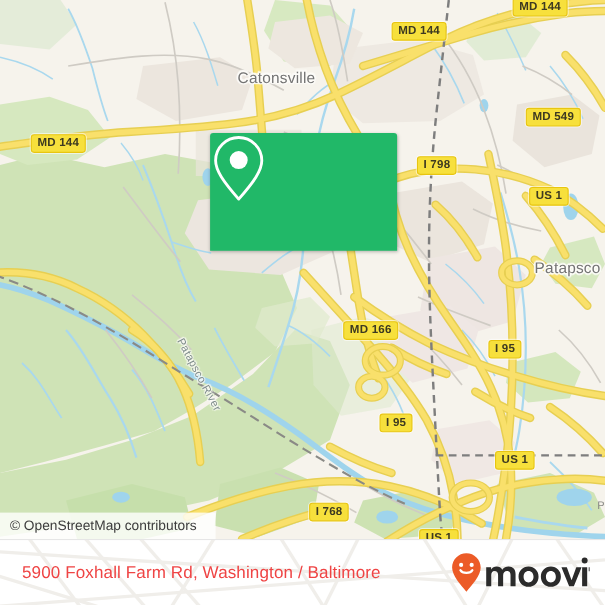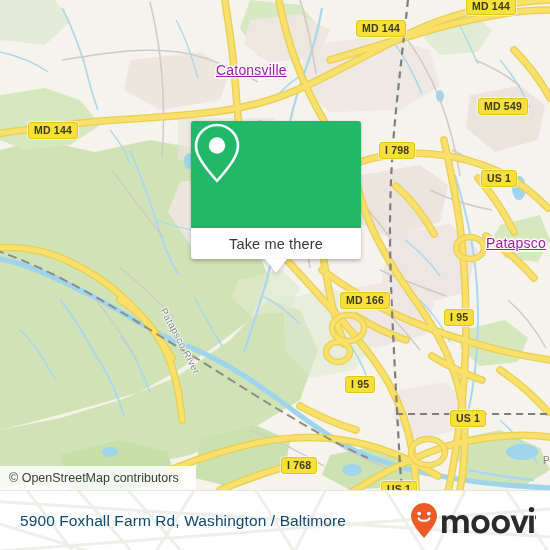--- a/index.html
+++ b/index.html
@@ -11,25 +11,24 @@
   }
   #app{position:relative;width:550px;height:550px;overflow:hidden;background:#fff;}
 
   
   #map{position:absolute;left:0;top:0;width:550px;height:490px;overflow:hidden;background:#f6f3ec;}
   #map svg{position:absolute;left:0;top:0;}
 
   
   .lbl{position:absolute;white-space:nowrap;pointer-events:none;}
   .place{
-    color:#a21caf;font-size:14px;font-weight:400;
+    color:#737373;font-size:14px;font-weight:400;
     text-shadow:1.6px 0 1px #fdfcf9,-1.6px 0 1px #fdfcf9,0 1.6px 1px #fdfcf9,0 -1.6px 1px #fdfcf9,
                 1.1px 1.1px 1px #fdfcf9,-1.1px -1.1px 1px #fdfcf9,1.1px -1.1px 1px #fdfcf9,-1.1px 1.1px 1px #fdfcf9;
     letter-spacing:.2px;
-    text-decoration:underline;
   }
   .water-lbl{
     color:#7f8c8b;font-size:10px;font-style:normal;
     text-shadow:1.2px 0 1px #fdfcf9,-1.2px 0 1px #fdfcf9,0 1.2px 1px #fdfcf9,0 -1.2px 1px #fdfcf9;
     letter-spacing:.4px;
   }
   .shield{
     position:absolute;
     background:#f7e03c;
     border:1.6px solid #e8c511;
@@ -80,21 +79,21 @@
   #bottombar{
     position:absolute;left:0;top:490px;width:550px;height:60px;
     background:#ffffff;
     border-top:1px solid #e6e6e6;
     overflow:hidden;
   }
   #bottombar .wm{position:absolute;left:0;top:0;opacity:1;}
   #addr{
     position:absolute;left:20px;top:0;height:60px;
     display:flex;align-items:center;
-    font-size:15.5px;color:#0c4a6e;letter-spacing:.1px;
+    font-size:15.5px;color:#ef4444;letter-spacing:.1px;
   }
   #logo{position:absolute;right:14px;top:0;height:60px;display:flex;align-items:center;}
   #logo svg{display:block;}
 </style>
 </head>
 <body>
 
 <div id="app">
 
   <div id="map">
@@ -295,37 +294,33 @@
     <div class="lbl water-lbl" style="left:168px;top:306px;transform:rotate(62deg);transform-origin:0 0;">Patapsco River</div>
 
     <div class="lbl edge-lbl" style="left:543px;top:455px;">P</div>
 
     <div class="shield" style="left:356px;top:20px;">MD 144</div>
     <div class="shield" style="left:466px;top:-2px;">MD 144</div>
     <div class="shield" style="left:478px;top:98px;">MD 549</div>
     <div class="shield" style="left:28px;top:122px;">MD 144</div>
     <div class="shield" style="left:379px;top:142px;">I 798</div>
     <div class="shield" style="left:481px;top:170px;">US 1</div>
-    <div class="shield" style="left:340px;top:292px;">MD 166</div>
+    <div class="shield" style="left:312px;top:292px;">MD 166</div>
     <div class="shield" style="left:444px;top:309px;">I 95</div>
     <div class="shield" style="left:345px;top:376px;">I 95</div>
     <div class="shield" style="left:450px;top:410px;">US 1</div>
     <div class="shield" style="left:281px;top:457px;">I 768</div>
     <div class="shield" style="left:381px;top:481px;">US 1</div>
 
     <div id="callout">
       <div id="callout-body">
         <svg width="52" height="64" viewBox="0 0 52 64">
           <path d="M26 4 C14.4 4 5 13.4 5 25 C5 34 12 44 26 60 C40 44 47 34 47 25 C47 13.4 37.6 4 26 4 Z" fill="none" stroke="#ffffff" stroke-width="2.6" stroke-linejoin="round"></path>
           <circle cx="26" cy="24.5" r="8.2" fill="#ffffff"></circle>
         </svg>
-      </div>
-      <div id="callout-foot">
-        <span class="cta">Take me there</span>
-        <div id="tail"></div>
       </div>
     </div>
 
     <div id="attrib">
       <span>© OpenStreetMap contributors</span>
     </div>
   </div>
 
   <div id="bottombar">
     <svg class="wm" width="550" height="60" viewBox="0 0 550 60">

